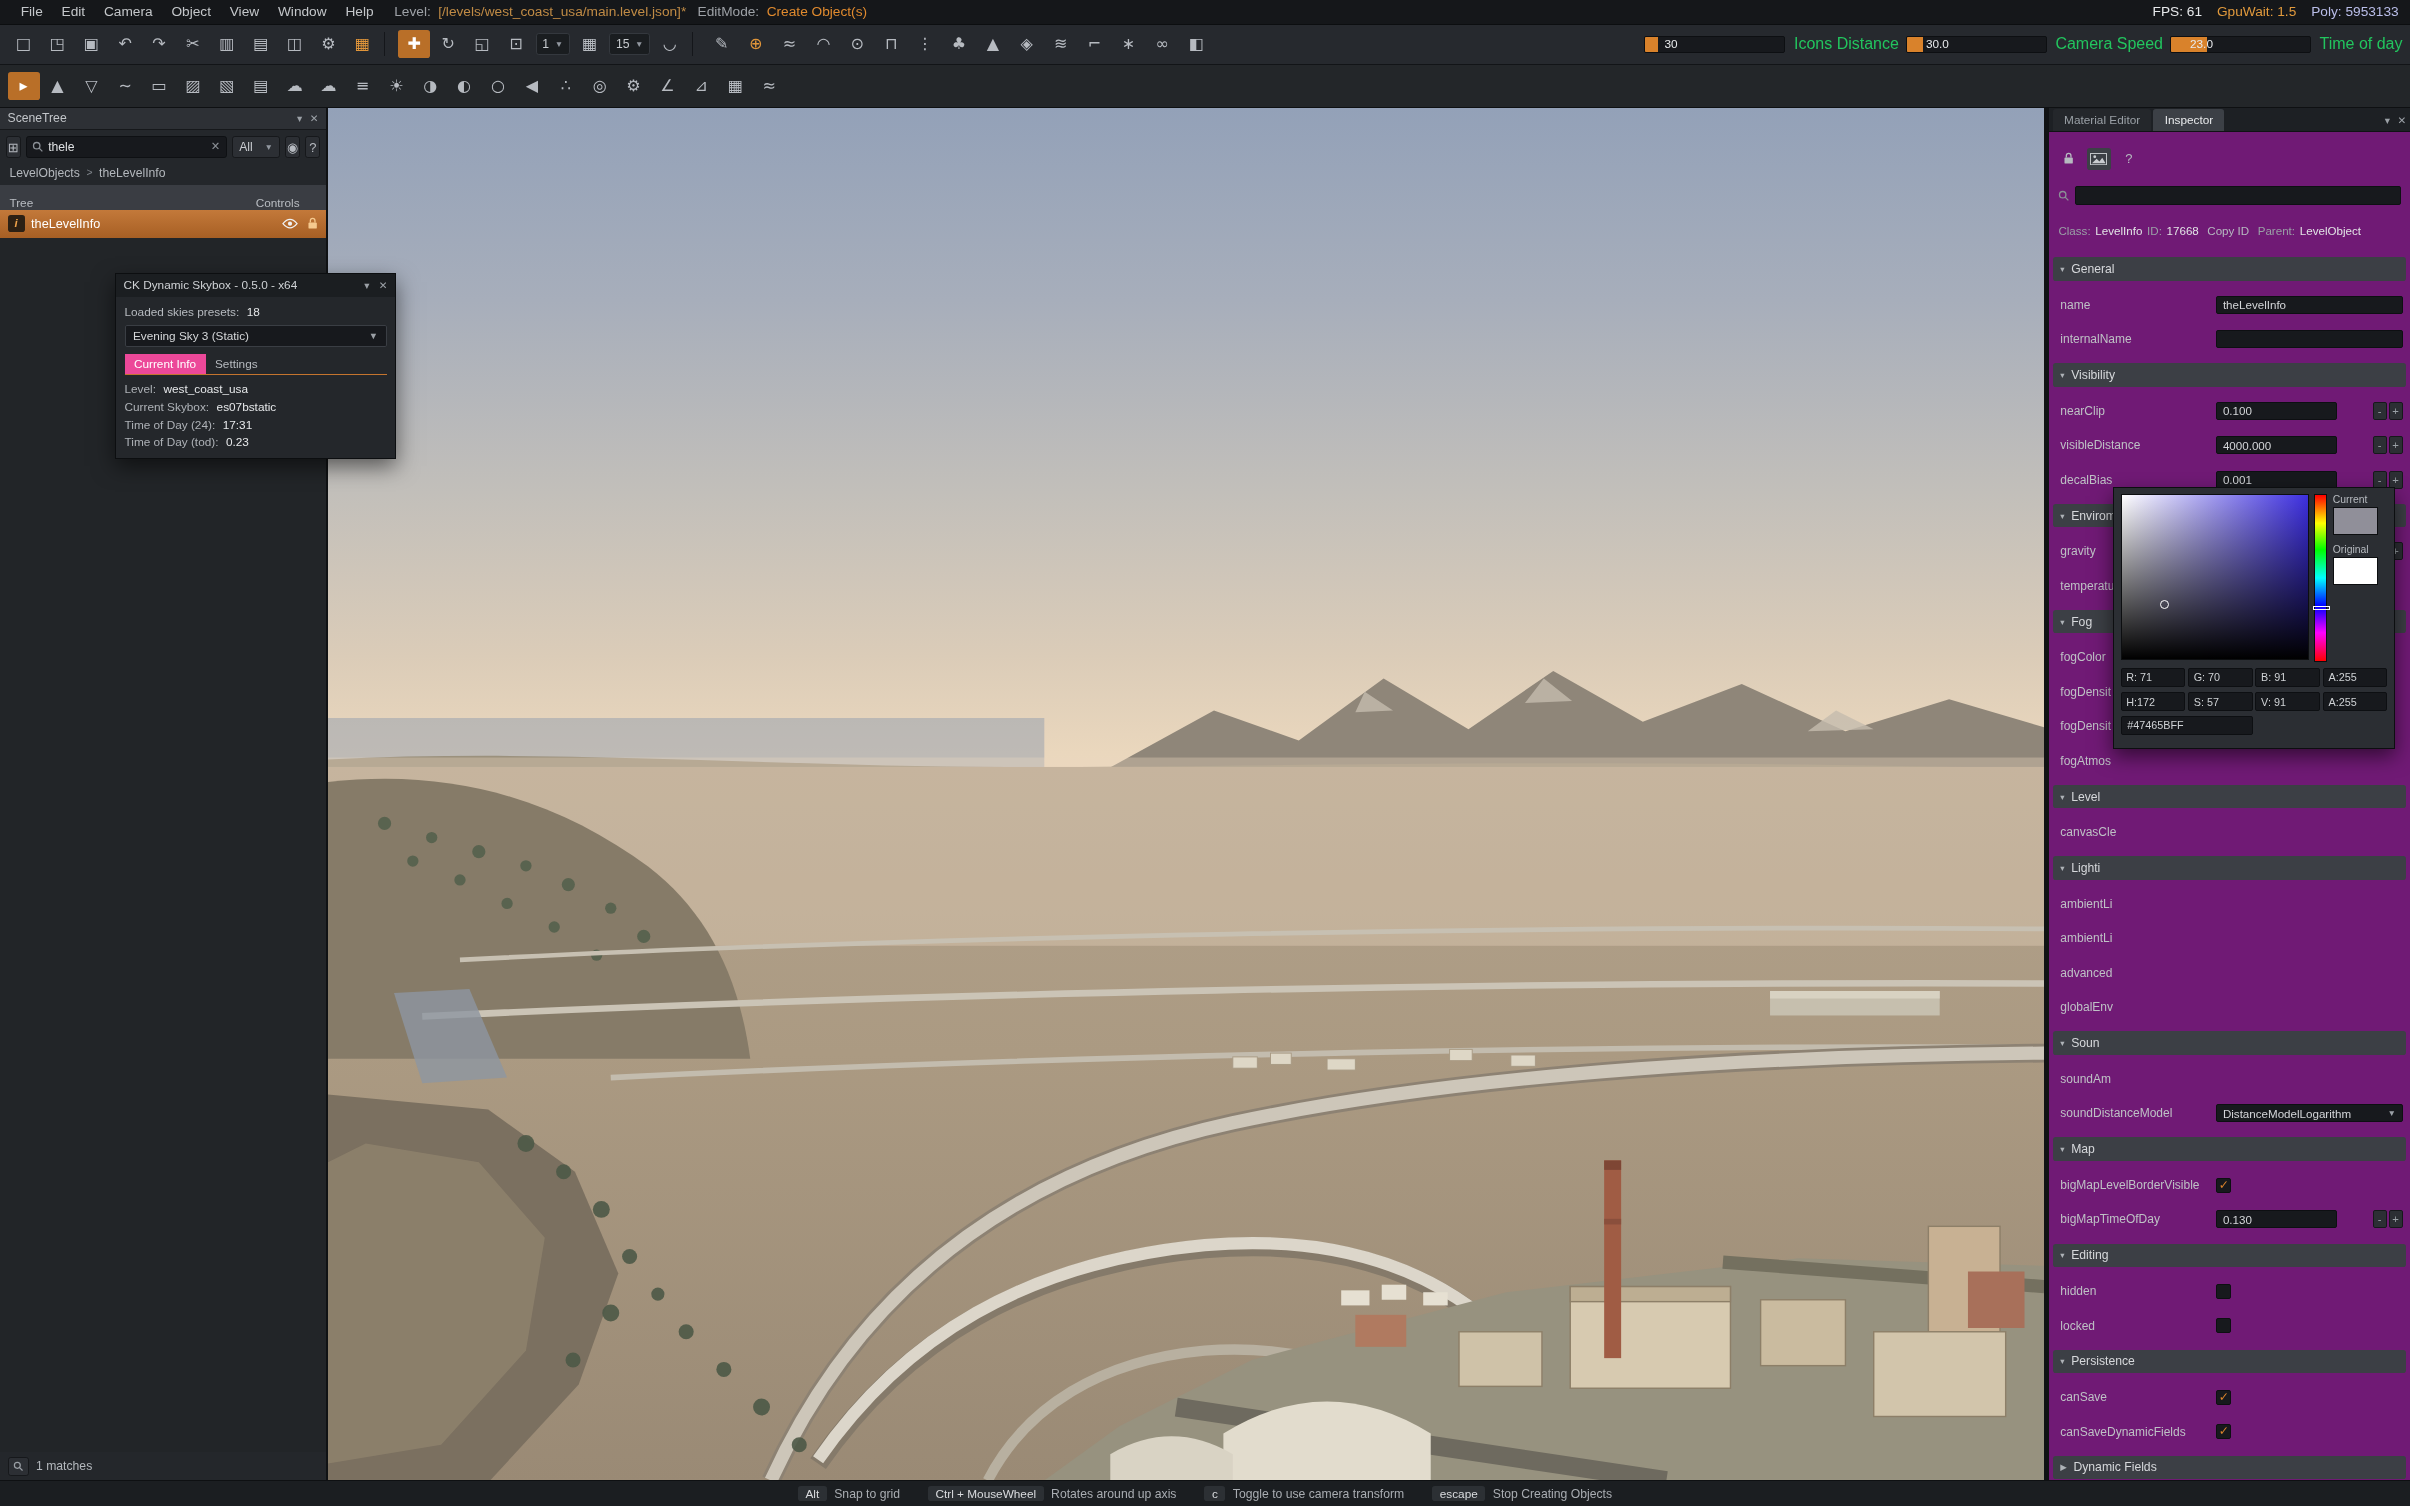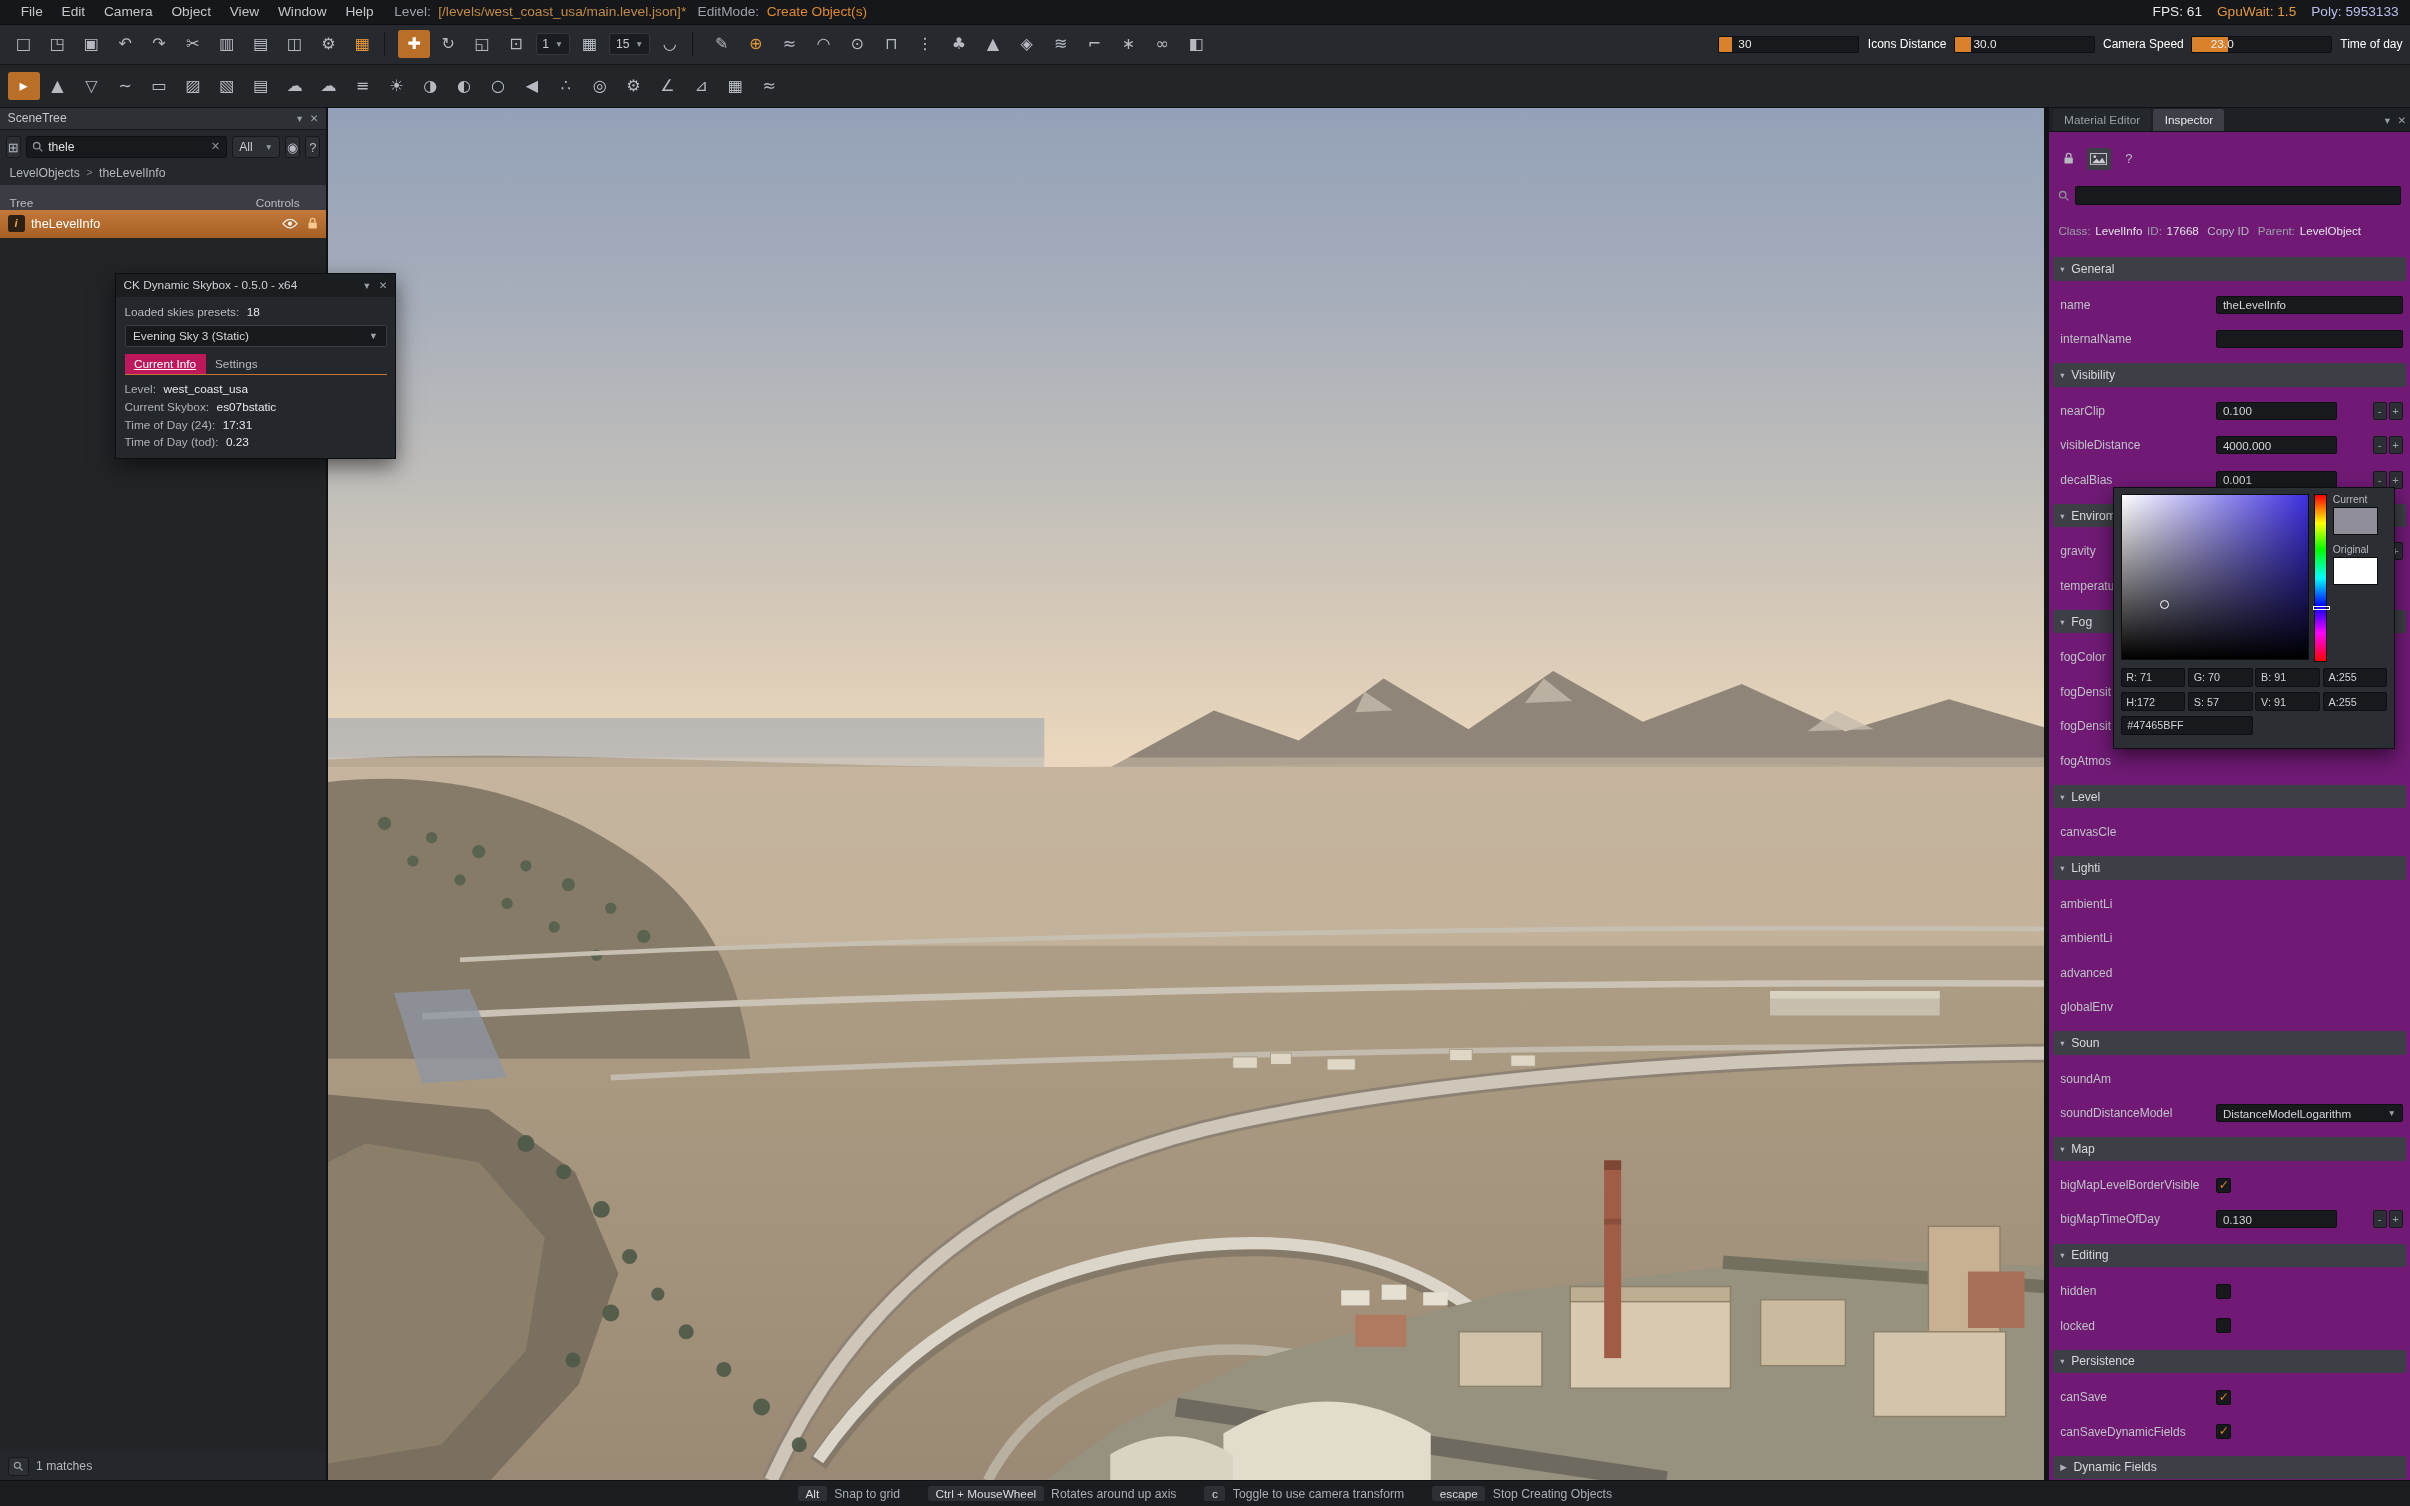--- a/index.html
+++ b/index.html
@@ -37,21 +37,21 @@
   .snap-widget .arr { font-size:8.5px; color:#9298a0; }
   .sliders { margin-left:auto; display:flex; align-items:center; gap:7px; }
   .slider-group { display:flex; align-items:center; gap:8.5px; }
   .slider { position:relative; width:141px; height:17px; background:#17191d; border:0.9px solid #0d0f12;
     border-radius:1.9px; overflow:hidden; cursor:pointer; }
   .slider .fill { position:absolute; left:0; top:0; bottom:0; background:#d9822b; }
   .slider-group:nth-child(1) .fill { width:13px; }
   .slider-group:nth-child(2) .fill { width:16px; }
   .slider-group:nth-child(3) .fill { width:36px; }
   .slider .sval { position:absolute; left:19px; top:0.9px; font-size:11.8px; color:#e8eaec; }
-  .slabel { font-size:12px; color:#ffffff; }
+  .slabel { font-size:16px; color:#22c55e; }
 
   
   .main { flex:1; display:flex; min-height:0; }
 
   
   .left-panel { width:328px; background:#24272b; display:flex; flex-direction:column; border-right:2.8px solid #101214; }
   .pane-title { height:22.6px; background:#2d3035; display:flex; align-items:center; padding:0 7.5px;
     font-size:12.2px; color:#c3c6ca; border-bottom:0.9px solid #16181b; }
   .pane-title .ticons { margin-left:auto; display:flex; gap:7.5px; color:#9ba0a6; font-size:10.4px; }
   .srow { display:flex; align-items:center; gap:4.7px; padding:5.6px 5.6px 3.8px 5.6px; }
@@ -94,21 +94,21 @@
     color:#cfd2d5; font-size:11.8px; }
   .skywin-title .wicons { margin-left:auto; display:flex; gap:9.4px; color:#9ba0a6; font-size:10.4px; }
   .skywin-body { padding:6.6px 8.5px 8.5px; }
   .presets-line { display:flex; gap:7.5px; color:#b7bbc0; padding:1.9px 0 5.6px; }
   .presets-line b { color:#e4e6e8; font-weight:normal; }
   .preset-dd { height:22.6px; background:#17191d; border:0.9px solid #3a3e44; border-radius:1.9px;
     display:flex; align-items:center; padding:0 7.5px; color:#d6d8da; cursor:pointer; margin-bottom:6.6px; }
   .preset-dd .arr { margin-left:auto; font-size:9.4px; color:#9ba0a6; }
   .sky-tabs { display:flex; border-bottom:0.9px solid #c4742e; margin-bottom:5.6px; }
   .sky-tab { padding:2.8px 9.4px 3.8px; cursor:pointer; color:#b7bbc0; }
-  .sky-tab.on { background:#be185d; color:#fff;text-decoration:underline; }
+  .sky-tab.on { background:#ec4899; color:#fff; }
   .warn-line { color:#e8e243; line-height:15px; font-size:11.3px; }
   .sky-info { margin-top:6.6px; display:flex; flex-direction:column; gap:3.8px; }
   .sky-info-row { display:flex; gap:7.5px; }
   .sky-il { color:#aeb2b7; }
   .sky-iv { color:#e6e8ea; }
 
   
   .right-panel { width:361px; background:#701a75; position:relative; display:flex; flex-direction:column;
     font-size:12.2px;justify-content:space-between; }
   .rp-tabs { height:24.5px; background:#1d2024; display:flex; align-items:flex-end; padding:0 3.8px; gap:1.9px;

